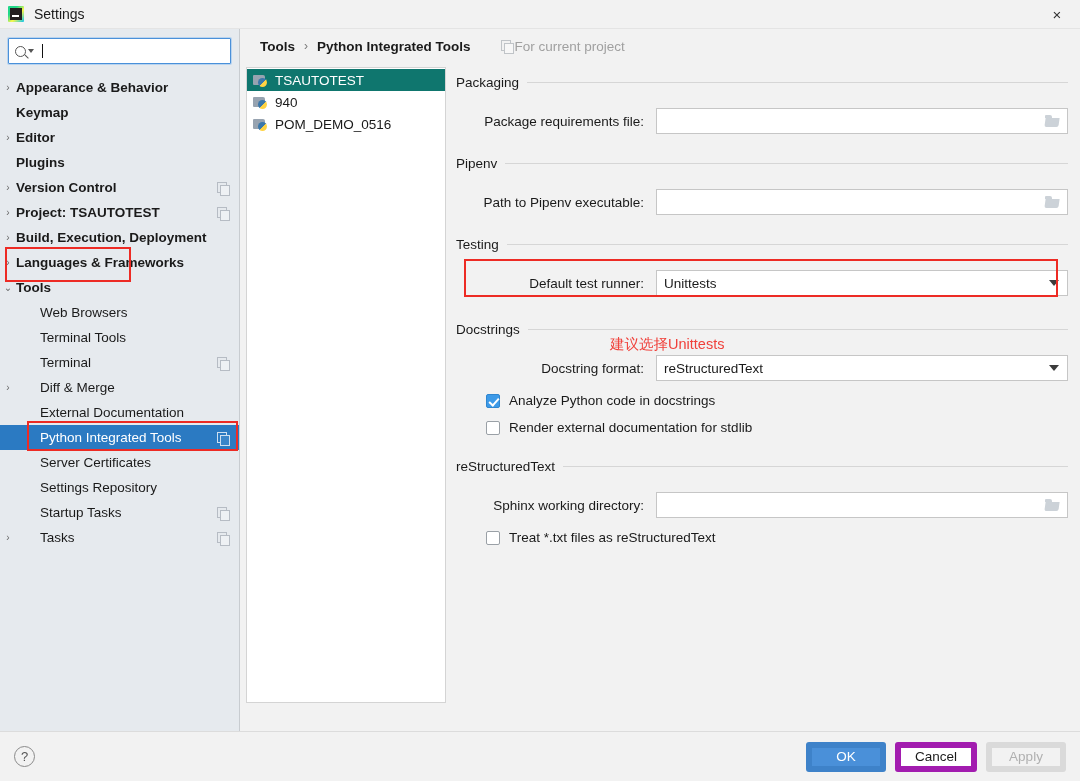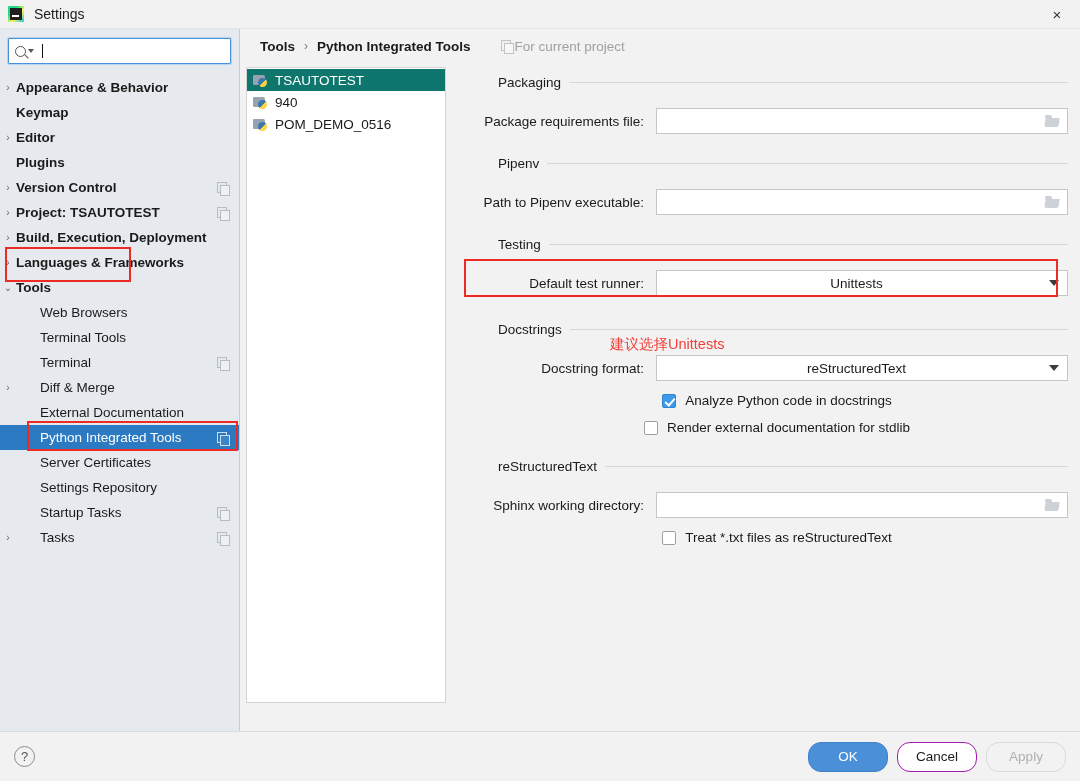--- a/index.html
+++ b/index.html
@@ -218,21 +218,21 @@
   .form {
     flex: 1 1 auto; min-width: 0;
     padding: 4px 0 0 10px;
     font-size: 13.5px; color: #1a1a1a;
     position: relative;
   }
   .group {
     display: flex; align-items: center;
     margin: 0 0 0 0; padding-top: 8px;
   }
-  .group-title { white-space: nowrap; padding-right: 8px; color: #1a1a1a; margin-left: 42px; }
+  .group-title { white-space: nowrap; padding-right: 8px; color: #1a1a1a; }
   .group-line { flex: 1 1 auto; height: 1px; background: #d6d6d6; }
 
   .field-row {
     display: flex; align-items: center;
     margin-top: 18px;
   }
   .field-label {
     text-align: right; padding-right: 12px; white-space: nowrap;
     color: #1a1a1a;
   }
@@ -265,33 +265,33 @@
     content: ""; position: absolute; left: 0; top: 0;
     width: 7px; height: 3px; background: #ccd2d8;
     border-radius: 1px 2px 0 0;
   }
   .combo {
     flex: 1 1 auto; height: 26px; background: #fff;
     border: 1px solid #c6c6c6;
     display: flex; align-items: center;
     padding: 0 8px 0 7px;
     font-size: 13.5px; color: #1a1a1a;
-    min-width: 0; cursor: pointer; text-align: center;
+    min-width: 0; cursor: pointer;
   }
   .combo-val { flex: 1 1 auto; overflow: hidden; white-space: nowrap; }
   .tri-down {
     width: 0; height: 0; flex: 0 0 9px;
     border-left: 5px solid transparent;
     border-right: 5px solid transparent;
     border-top: 6px solid #3c3c3c;
   }
 
   .check-row {
     display: flex; align-items: center; gap: 9px;
-    margin-top: 12px; padding-left: 30px; justify-content: center;
+    margin-top: 12px; padding-left: 30px;
   }
   .cbox {
     width: 14px; height: 14px; flex: 0 0 14px;
     border: 1px solid #9aa0a6; background: #fff; border-radius: 2px;
     position: relative;
     cursor: pointer;
   }
   .cbox.checked { background: #3d9ae8; border-color: #2f86d0; }
   .cbox.checked::after {
     content: ""; position: absolute;
@@ -319,22 +319,22 @@
   .help-btn {
     width: 21px; height: 21px; border-radius: 50%;
     border: 1.4px solid #8a8a8a; color: #555;
     display: flex; align-items: center; justify-content: center;
     font-size: 13px; cursor: pointer; background: #f2f2f2;
   }
   .btn-group { margin-left: auto; display: flex; gap: 9px; }
   .btn {
     min-width: 80px; height: 30px;
     display: flex; align-items: center; justify-content: center;
-    font-size: 13.5px; border-radius: 13px;
-    border: 1px solid #a21caf; background: #fff; color: #1a1a1a;
+    font-size: 13.5px; border-radius: 3px;
+    border: 6px solid #a21caf; background: #fff; color: #1a1a1a;
     cursor: pointer; padding: 0 14px;
   }
   .btn.primary { background: #4a90d9; border-color: #3e82c9; color: #fff; }
   .btn.disabled { color: #b0b0b0; background: #f2f2f2; border-color: #dadada; cursor: default; }
 </style>
 </head>
 <body>
 
 <div class="window">
 

